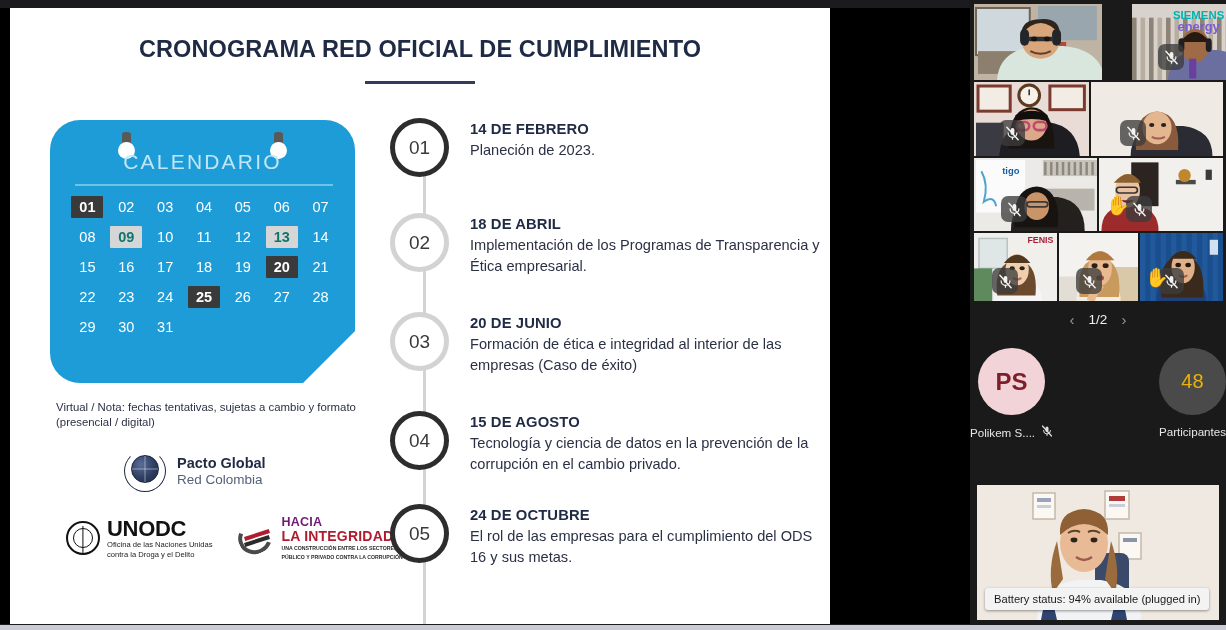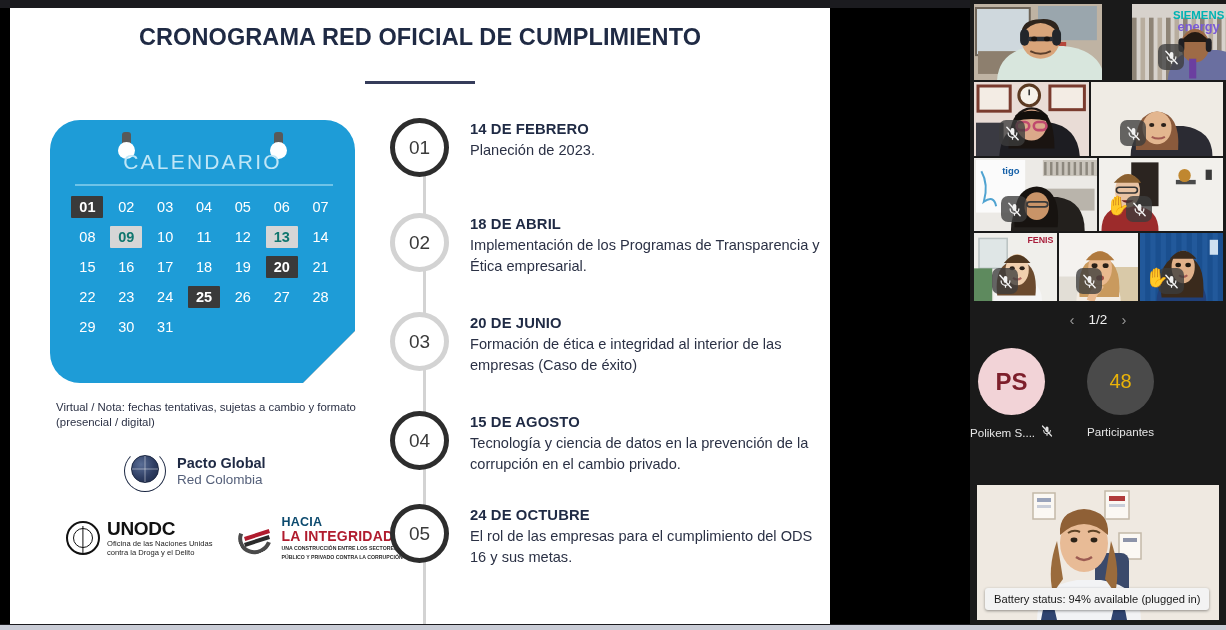--- a/index.html
+++ b/index.html
@@ -26,21 +26,21 @@
   }
 
   
   .slide {
     position: absolute; left: 10px; top: 8px;
     width: 820px; height: 616px;
     background: #ffffff;
     overflow: hidden;
   }
   .slide-title {
-    position: absolute; left: 0; top: 16px; width: 820px;
+    position: absolute; left: 0; top: 28px; width: 820px;
     text-align: center;
     font-size: 23.5px; font-weight: bold;
     letter-spacing: 0.1px;
     color: #1f2a44;
     font-family: "Liberation Sans", sans-serif;
   }
   .title-rule {
     position: absolute; left: 50%; transform: translateX(-50%);
     top: 73px; width: 110px; height: 2.5px;
     background: #353c5a;
@@ -144,41 +144,41 @@
   }
   .un-emblem::before {
     content: ""; position: absolute; left: 5px; top: 5px; right: 5px; bottom: 5px;
     border-radius: 50%; border: 1.4px solid #111;
   }
   .un-emblem::after {
     content: ""; position: absolute; left: 50%; top: 3px; width: 1.2px; height: 28px;
     background: #111; transform: translateX(-50%);
   }
   .unodc-txt { line-height: 1.05; }
-  .unodc-big { font-size: 19px; font-weight: bold; letter-spacing: -0.3px; color: #111; }
+  .unodc-big { font-size: 22px; font-weight: bold; letter-spacing: -0.3px; color: #111; }
   .unodc-sm { font-size: 7.6px; color: #222; line-height: 9.5px; }
 
   .hacia { display: flex; align-items: center; gap: 5px; }
   .hacia-mark { position: relative; width: 40px; height: 38px; }
   .hacia-mark .sw {
     position: absolute; left: 1px; top: 3px; width: 34px; height: 32px;
     border-radius: 50%;
     border: 4px solid #4a4a4a; border-right-color: transparent; border-top-color: transparent;
     transform: rotate(-25deg);
   }
   .hacia-mark .bar1 {
     position: absolute; left: 7px; top: 14px; width: 26px; height: 4px;
     background: #b01c2e; transform: rotate(-18deg);
   }
   .hacia-mark .bar2 {
     position: absolute; left: 7px; top: 20px; width: 26px; height: 4px;
     background: #2b2b2b; transform: rotate(-18deg);
   }
   .hacia-txt { line-height: 1.0; }
-  .hacia-1 { font-size: 12.5px; font-weight: bold; color: #0c4a6e; letter-spacing: .2px; }
+  .hacia-1 { font-size: 12.5px; font-weight: bold; color: #701a75; letter-spacing: .2px; }
   .hacia-2 { font-size: 14px; font-weight: bold; color: #b01c2e; letter-spacing: .2px; }
   .hacia-3 { font-size: 5.2px; font-weight: bold; color: #2b2b2b; line-height: 7px; margin-top: 2px; }
 
   
   .timeline { position: absolute; left: 380px; top: 110px; width: 430px; }
   .tl-spine {
     position: absolute; left: 33px; top: 40px; width: 2.5px; height: 470px;
     background: #d3d3d3;
   }
   .tl-item { position: relative; display: flex; align-items: flex-start; }
@@ -232,21 +232,21 @@
     position: absolute; left: 0; top: 303px; width: 256px; height: 32px;
     display: flex; align-items: center; justify-content: center; gap: 14px;
     color: #e8e8e8;
   }
   .pager .arrow { font-size: 15px; color: #9a9a9a; cursor: pointer; }
   .pager .pnum { font-size: 13.5px; color: #f0f0f0; }
 
   
   .avrow {
     position: absolute; left: 0; top: 348px; width: 256px;
-    display: flex; justify-content: flex-start; gap: 34px;
+    display: flex; justify-content: space-between; gap: 34px;
   }
   .avitem { display: flex; flex-direction: column; align-items: center; }
   .avcircle {
     width: 67px; height: 67px; border-radius: 50%;
     display: flex; align-items: center; justify-content: center;
     font-size: 24px; font-weight: bold;
   }
   .avcircle.ps { background: #f2d3d7; color: #7d1f2b; }
   .avcircle.count { background: #4a4a4a; color: #eab308; font-weight: normal; font-size: 20px; }
   .avlabel {

